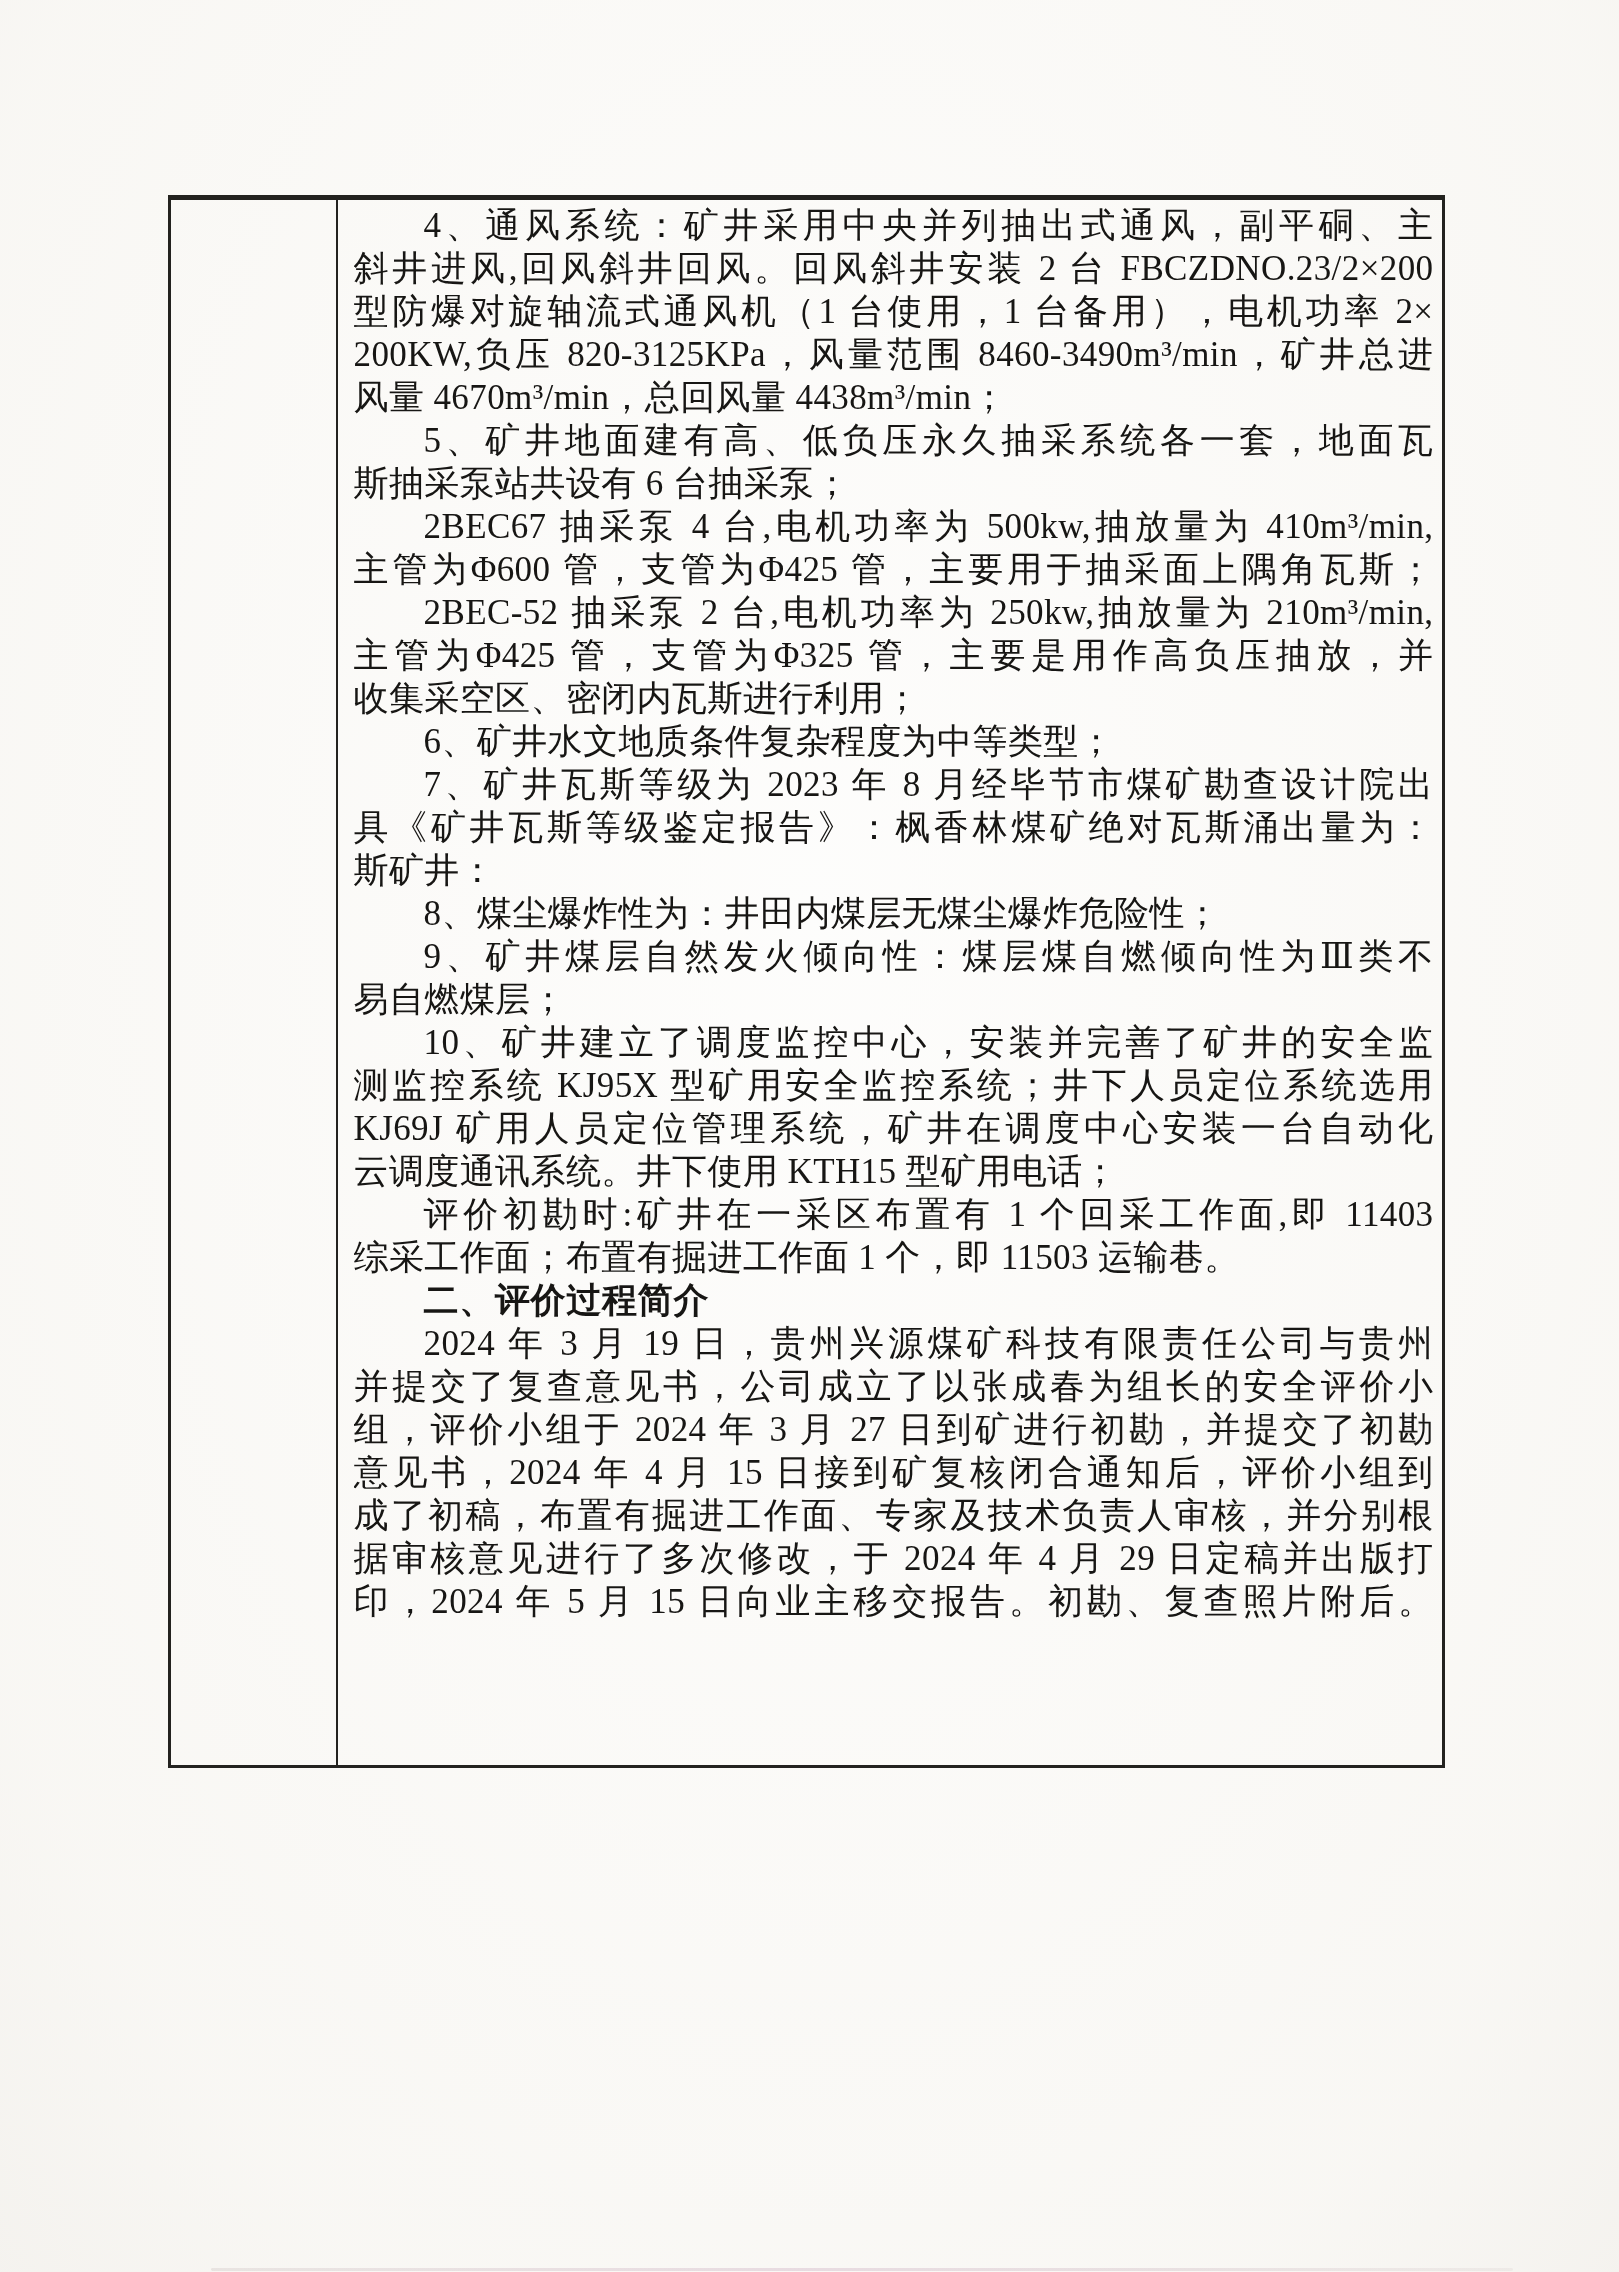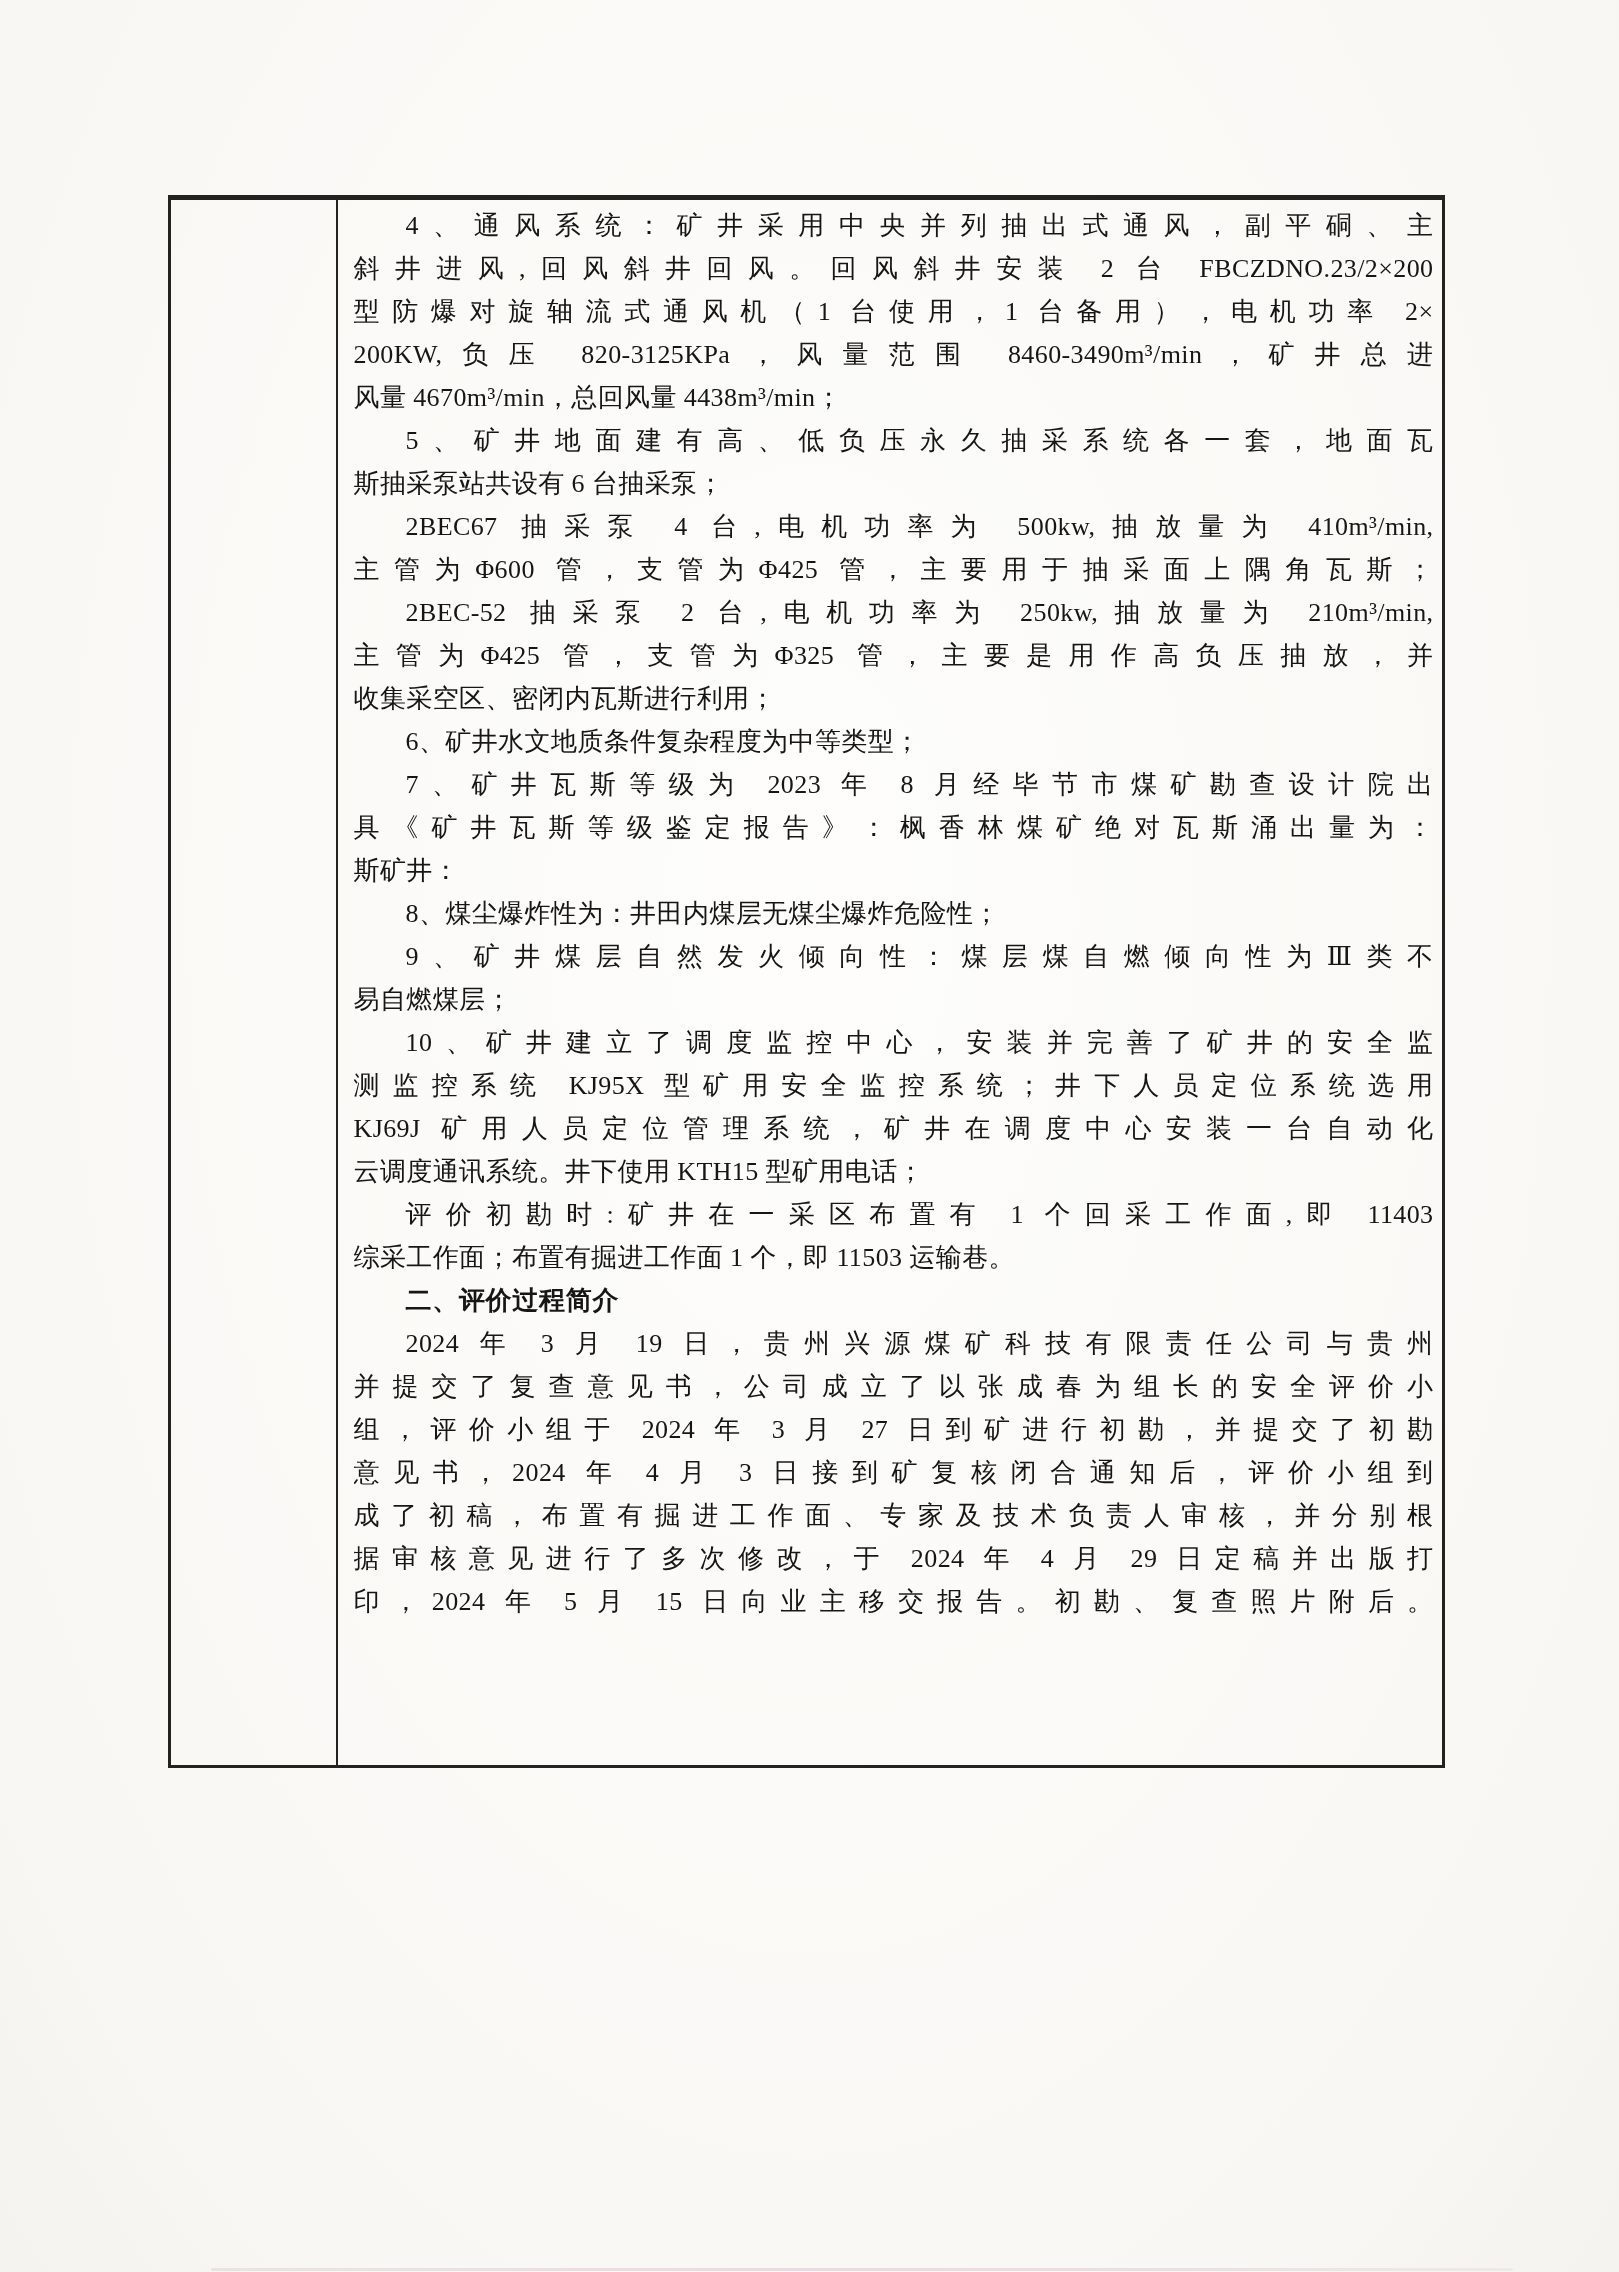--- a/index.html
+++ b/index.html
@@ -38,21 +38,21 @@
     border-right: 2.8px solid #23221f;
     flex: none;
   }
   .main-col {
     flex: 1;
     box-sizing: border-box;
     padding: 4.2px 8.5px 0 15.5px;
     overflow: hidden;
   }
   .line {
-    font-size: 26px;
+    font-size: 35px;
     line-height: 43px;
     height: 43px;
     color: #171614;
     text-align: justify;
     text-align-last: left;
     overflow: hidden;
     letter-spacing: 0.4px;
   }
   .line.j {
     text-align-last: justify;
@@ -109,21 +109,21 @@
       <div class="line indent j">10、矿井建立了调度监控中心，安装并完善了矿井的安全监</div>
       <div class="line j">测监控系统 KJ95X 型矿用安全监控系统；井下人员定位系统选用</div>
       <div class="line j">KJ69J 矿用人员定位管理系统，矿井在调度中心安装一台自动化</div>
       <div class="line">云调度通讯系统。井下使用 KTH15 型矿用电话；</div>
       <div class="line indent j">评价初勘时:矿井在一采区布置有 1 个回采工作面,即 11403</div>
       <div class="line">综采工作面；布置有掘进工作面 1 个，即 11503 运输巷。</div>
       <div class="line indent bold">二、评价过程简介</div>
       <div class="line indent j">2024 年 3 月 19 日，贵州兴源煤矿科技有限责任公司与贵州</div>
       <div class="line j">并提交了复查意见书，公司成立了以张成春为组长的安全评价小</div>
       <div class="line j">组，评价小组于 2024 年 3 月 27 日到矿进行初勘，并提交了初勘</div>
-      <div class="line j">意见书，2024 年 4 月 3 日接到矿复核闭合通知后，评价小组到</div>
+      <div class="line j">意见书，2024 年 4 月 15 日接到矿复核闭合通知后，评价小组到</div>
       <div class="line j">成了初稿，布置有掘进工作面、专家及技术负责人审核，并分别根</div>
       <div class="line j">据审核意见进行了多次修改，于 2024 年 4 月 29 日定稿并出版打</div>
       <div class="line j">印，2024 年 5 月 15 日向业主移交报告。初勘、复查照片附后。</div>
     </div>
 </div>
 
 <div class="scan-edge-artifact"></div>
 
 
 </body></html>

